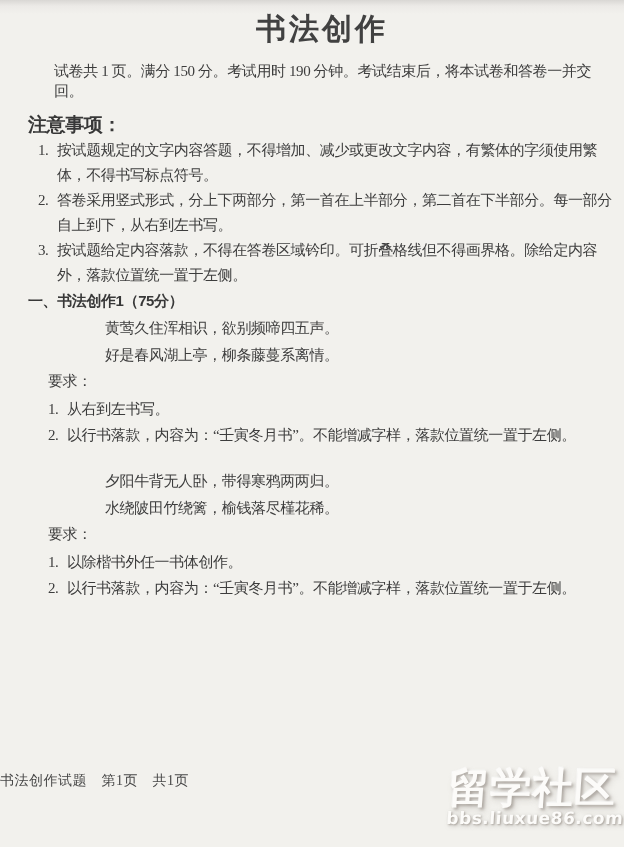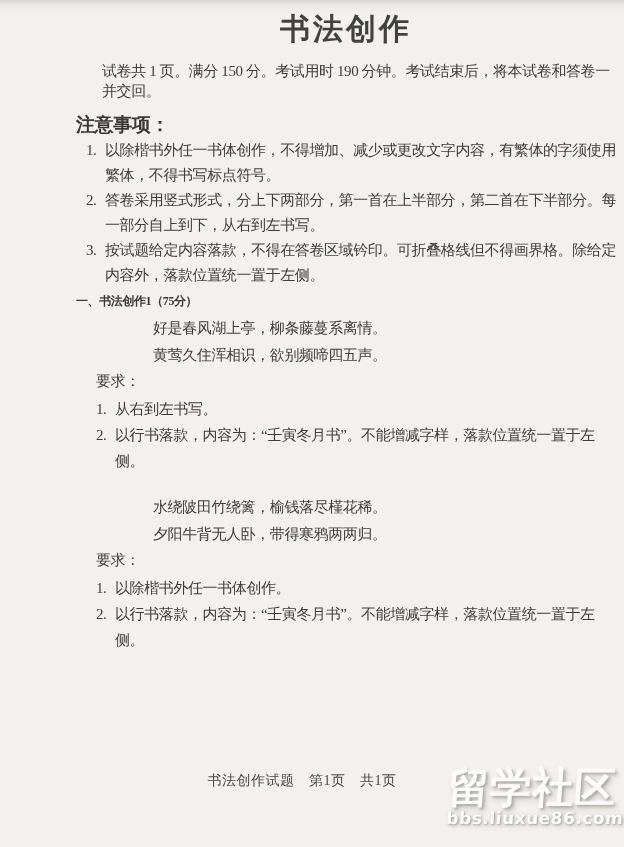--- a/index.html
+++ b/index.html
@@ -13,21 +13,21 @@
     width:624px;height:847px;
     margin:0 auto;
     background:var(--paper);
     background-image:linear-gradient(to bottom, #d9d7d4 0px, #eceae7 6px, var(--paper) 14px);
     overflow:hidden;
     color:var(--ink);
     font-family:"Liberation Serif","DejaVu Serif",serif;
     font-size:15px;
     letter-spacing:-0.4px;
   }
-  .content{padding:0 8px 0 28px;margin-left:48px;}
+  .content{padding:0 8px 0 28px;}
   h1.title{
     padding-top:13px;
     text-align:center;
     font-family:"Liberation Sans","DejaVu Sans",sans-serif;
     font-weight:700;
     font-size:30px;
     line-height:32px;
     letter-spacing:3px;
     color:#414141;
   }
@@ -51,23 +51,23 @@
   }
   .notice-items .num-item{padding-left:10px;}
   .num-item .num{
     flex:0 0 19px;
     text-align:left;
   }
   .num-item .txt{flex:1;}
   .task{margin-top:4px;}
   .task + .task{margin-top:20px;}
   .sec-heading{
-    font-family:Liberation Serif, serif;
+    font-family:Liberation Sans, sans-serif;
     font-weight:700;
-    font-size:12px;
+    font-size:15px;
     line-height:18px;
     color:#383838;
   }
   .poems{margin-top:5px;}
   .poem-line{
     padding-left:77px;
     line-height:27px;
   }
   .req-label{
     margin-top:3px;
@@ -75,21 +75,20 @@
     line-height:18px;
   }
   .req-items{margin-top:6px;}
   .req-items .num-item{
     padding-left:20px;
     line-height:26px;
   }
   .footer{
     position:absolute;
     top:772px;left:0;right:20px;
-    text-align:center;
     font-size:14px;
     letter-spacing:0.5px;
     color:#474747;
   }
   .watermark{
     position:absolute;
     left:448px;top:765px;
     width:176px;
     transform:skewX(-4deg);
   }
@@ -122,56 +121,56 @@
 
     <h1 class="title">书法创作</h1>
 
     <p class="intro">试卷共 1 页。满分 150 分。考试用时 190 分钟。考试结束后，将本试卷和答卷一并交回。</p>
 
     <div class="notice">
       <div class="notice-head">注意事项：</div>
       <div class="notice-items">
         <div class="num-item">
           <span class="num">1.</span>
-          <span class="txt">以除楷书外任一书体创作，不得增加、减少或更改文字内容，有繁体的字须使用繁体，不得书写标点符号。</span>
+          <span class="txt">按试题规定的文字内容答题，不得增加、减少或更改文字内容，有繁体的字须使用繁体，不得书写标点符号。</span>
         </div>
         <div class="num-item">
           <span class="num">2.</span>
           <span class="txt">答卷采用竖式形式，分上下两部分，第一首在上半部分，第二首在下半部分。每一部分自上到下，从右到左书写。</span>
         </div>
         <div class="num-item">
           <span class="num">3.</span>
           <span class="txt">按试题给定内容落款，不得在答卷区域钤印。可折叠格线但不得画界格。除给定内容外，落款位置统一置于左侧。</span>
         </div>
       </div>
     </div>
 
     <section class="task">
       <h2 class="sec-heading">一、书法创作1（75分）</h2>
       <div class="poems">
+        <p class="poem-line">黄莺久住浑相识，欲别频啼四五声。</p>
         <p class="poem-line">好是春风湖上亭，柳条藤蔓系离情。</p>
-        <p class="poem-line">黄莺久住浑相识，欲别频啼四五声。</p>
       </div>
       <p class="req-label">要求：</p>
       <div class="req-items">
         <div class="num-item">
           <span class="num">1.</span>
           <span class="txt">从右到左书写。</span>
         </div>
         <div class="num-item">
           <span class="num">2.</span>
           <span class="txt">以行书落款，内容为：“壬寅冬月书”。不能增减字样，落款位置统一置于左侧。</span>
         </div>
       </div>
     </section>
 
     <section class="task">
       <div class="poems">
+        <p class="poem-line">夕阳牛背无人卧，带得寒鸦两两归。</p>
         <p class="poem-line">水绕陂田竹绕篱，榆钱落尽槿花稀。</p>
-        <p class="poem-line">夕阳牛背无人卧，带得寒鸦两两归。</p>
       </div>
       <p class="req-label">要求：</p>
       <div class="req-items">
         <div class="num-item">
           <span class="num">1.</span>
           <span class="txt">以除楷书外任一书体创作。</span>
         </div>
         <div class="num-item">
           <span class="num">2.</span>
           <span class="txt">以行书落款，内容为：“壬寅冬月书”。不能增减字样，落款位置统一置于左侧。</span>

